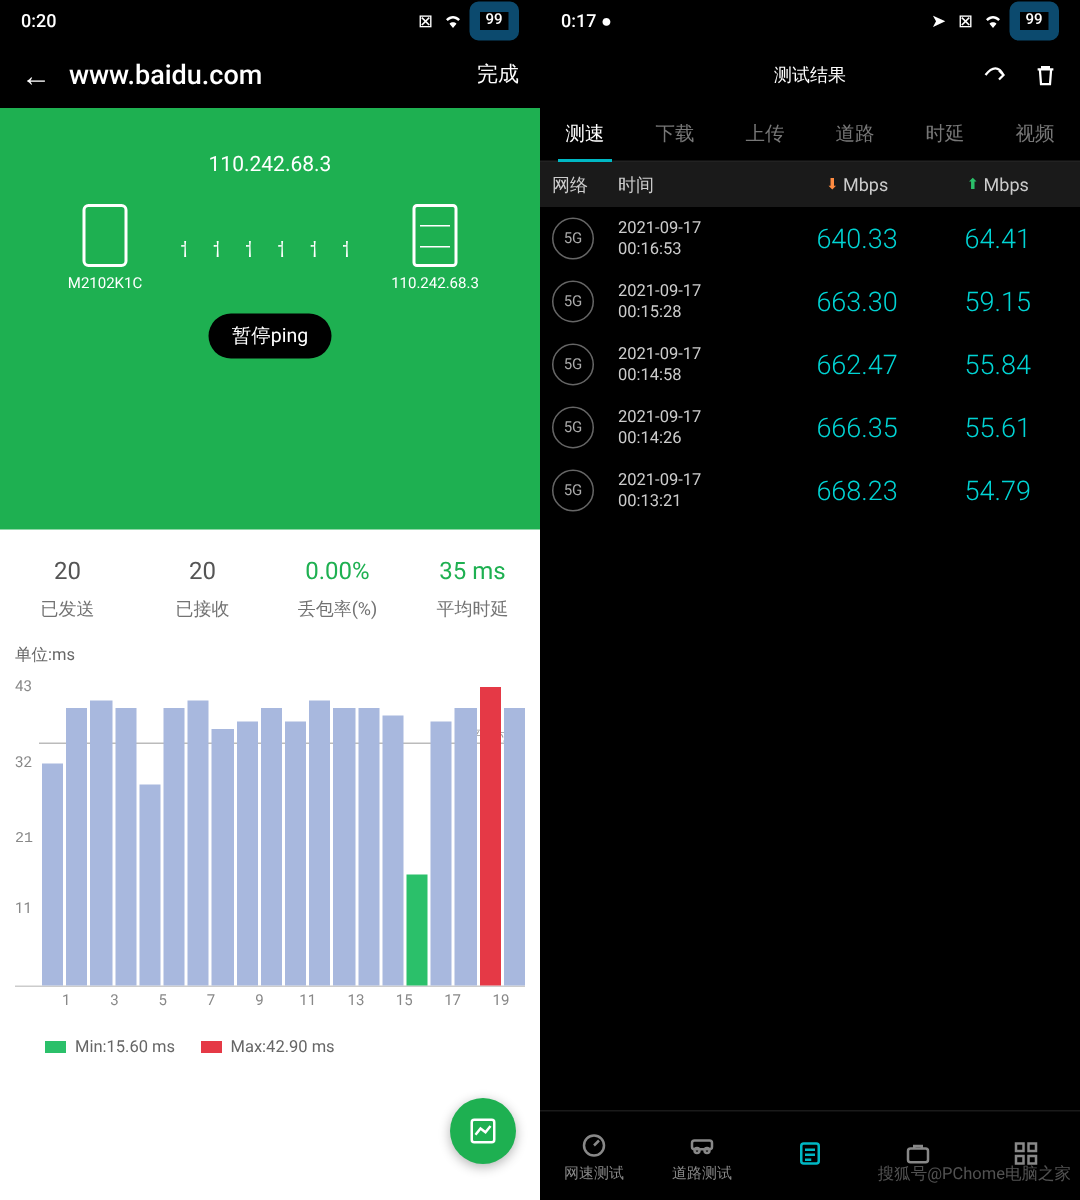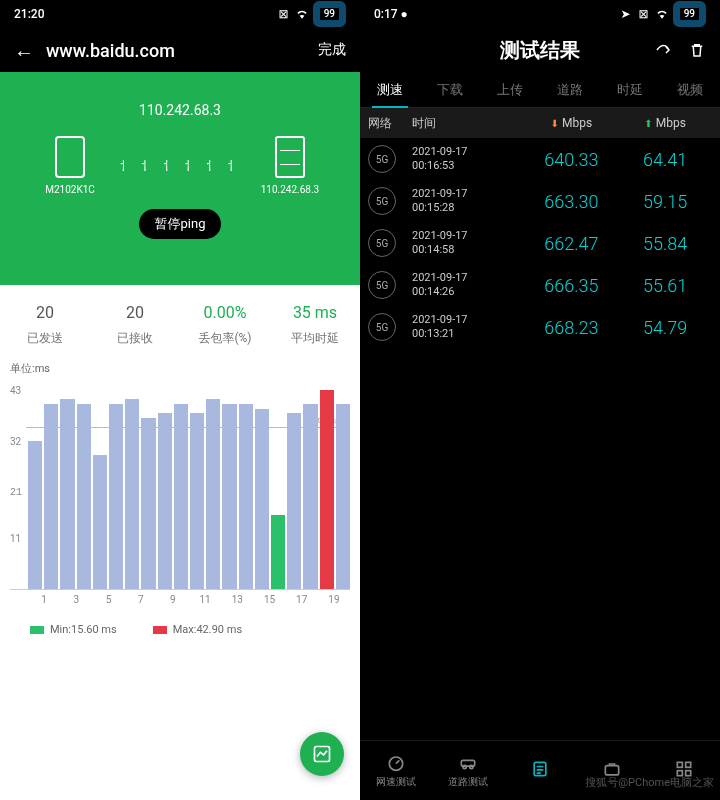--- a/index.html
+++ b/index.html
@@ -11,21 +11,21 @@
 .statusbar.dark{background:#000;color:#fff}
 .statusbar .time{flex:0 0 auto}
 .statusbar .gap{flex:1}
 .statusbar .icons{display:flex;gap:4px;align-items:center}
 .sb-icon{width:14px;height:14px;display:inline-flex;align-items:center;justify-content:center}
 .batt{border:7px solid #0c4a6e;border-radius:6px;padding:0 4px;font-size:10px;line-height:12px}
 .l-head{background:#000;color:#fff;height:44px;display:flex;align-items:center;padding:0 14px;gap:12px}
 .l-head .back{font-size:20px}
 .l-head .url{font-size:18px;font-weight:500;flex:1}
 .l-head .done{font-size:14px}
-.green-sec{background:#1eb051;height:213px;position:relative;color:#fff;display:flex;flex-direction:column;align-items:center;padding-top:30px}
+.green-sec{background:#1eb051;height:281px;position:relative;color:#fff;display:flex;flex-direction:column;align-items:center;padding-top:30px}
 .ip-top{font-size:14px;margin-bottom:18px}
 .dev-row{display:flex;align-items:center;gap:4px;width:100%;padding:0 30px;justify-content:center}
 .dev{display:flex;flex-direction:column;align-items:center;gap:6px;width:80px}
 .dev-icon{width:30px;height:42px;border:2px solid #fff;border-radius:4px;position:relative}
 .srv-icon{width:30px;height:42px;border:2px solid #fff;border-radius:3px;position:relative}
 .srv-icon::before,.srv-icon::after{content:"";position:absolute;left:3px;right:3px;height:1px;background:#fff}
 .srv-icon::before{top:12px}.srv-icon::after{top:26px}
 .dev-lbl{font-size:10px}
 .dots{flex:1;display:flex;justify-content:center;gap:10px;font-size:14px;letter-spacing:6px;color:#fff}
 .pause-btn{background:#000;color:#fff;border-radius:16px;padding:6px 16px;font-size:13px;margin-top:14px}
@@ -40,27 +40,27 @@
 .chart{position:relative;height:200px;border-bottom:1px solid #ccc}
 .ylab{position:absolute;left:0;font-size:10px;color:#888;transform:translateY(-50%)}
 .avg-line{position:absolute;left:16px;right:0;border-top:1px solid #bbb}
 .avg-txt{position:absolute;right:2px;top:-12px;font-size:9px;color:#999}
 .bars{position:absolute;left:18px;right:0;bottom:0;top:0;display:flex;align-items:flex-end;gap:2px}
 .bar{flex:1;background:#a8b8de}
 .bar.g{background:#2bc06a}
 .bar.r{background:#e53946}
 .xlabs{display:flex;padding-left:18px;margin-top:4px}
 .xlab{flex:2;font-size:10px;color:#888;text-align:center}
-.legend{display:flex;gap:36px;padding:18px 20px 0;font-size:11px;color:#666}
+.legend{display:flex;gap:17px;padding:18px 20px 0;font-size:11px;color:#666}
 .lgd{display:flex;align-items:center;gap:6px}
 .sw{width:14px;height:8px}
 .sw.g{background:#2bc06a}.sw.r{background:#e53946}
 .fab{position:absolute;right:16px;bottom:24px;width:44px;height:44px;border-radius:50%;background:#1eb051;display:flex;align-items:center;justify-content:center;box-shadow:0 2px 8px rgba(0,0,0,.3)}
 .r-head{height:44px;display:flex;align-items:center;justify-content:center;position:relative}
-.r-title{font-size:20px;font-weight:700}
+.r-title{font-size:12px;font-weight:400}
 .r-acts{position:absolute;right:14px;display:flex;gap:16px}
 .r-act{width:18px;height:18px;color:#fff}
 .r-tabs{display:flex;height:36px;border-bottom:1px solid #222}
 .r-tab{flex:1;text-align:center;font-size:13px;color:#777;line-height:36px;position:relative}
 .r-tab.act{color:#fff}
 .r-tab.act::after{content:"";position:absolute;bottom:-1px;left:20%;right:20%;height:2px;background:#00b8c4}
 .r-thead{display:flex;height:30px;align-items:center;background:#1a1a1a;font-size:12px;padding:0 8px}
 .r-thead .c1{width:44px;color:#ccc}
 .r-thead .c2{flex:1.2;color:#ccc}
 .r-thead .c3,.r-thead .c4{flex:1;text-align:center;color:#ccc;display:flex;align-items:center;justify-content:center;gap:3px}
@@ -74,21 +74,21 @@
 .r-btab{flex:1;display:flex;flex-direction:column;align-items:center;justify-content:center;gap:3px;font-size:10px;color:#888}
 .r-btab.act{color:#00b8c4}
 .r-bicon{width:20px;height:20px}
 .watermark{position:absolute;right:6px;bottom:10px;font-size:11px;color:#888;opacity:.6}
 </style>
 </head>
 <body>
 
 <div class="pane left">
   <div class="statusbar dark">
-    <span class="time">21:20</span>
+    <span class="time">0:20</span>
     <span class="gap"></span>
     <span class="icons">
       <span class="sb-icon">⊠</span>
       <span class="sb-icon">
         <svg viewBox="0 0 24 24" width="14" height="14" fill="#fff">
             <path d="M12 20l-4-5c2-2 6-2 8 0zM4 10c5-5 11-5 16 0l-2 2c-4-4-8-4-12 0z"></path>
           </svg>
       </span>
       <span class="batt">99</span>
     </span>

